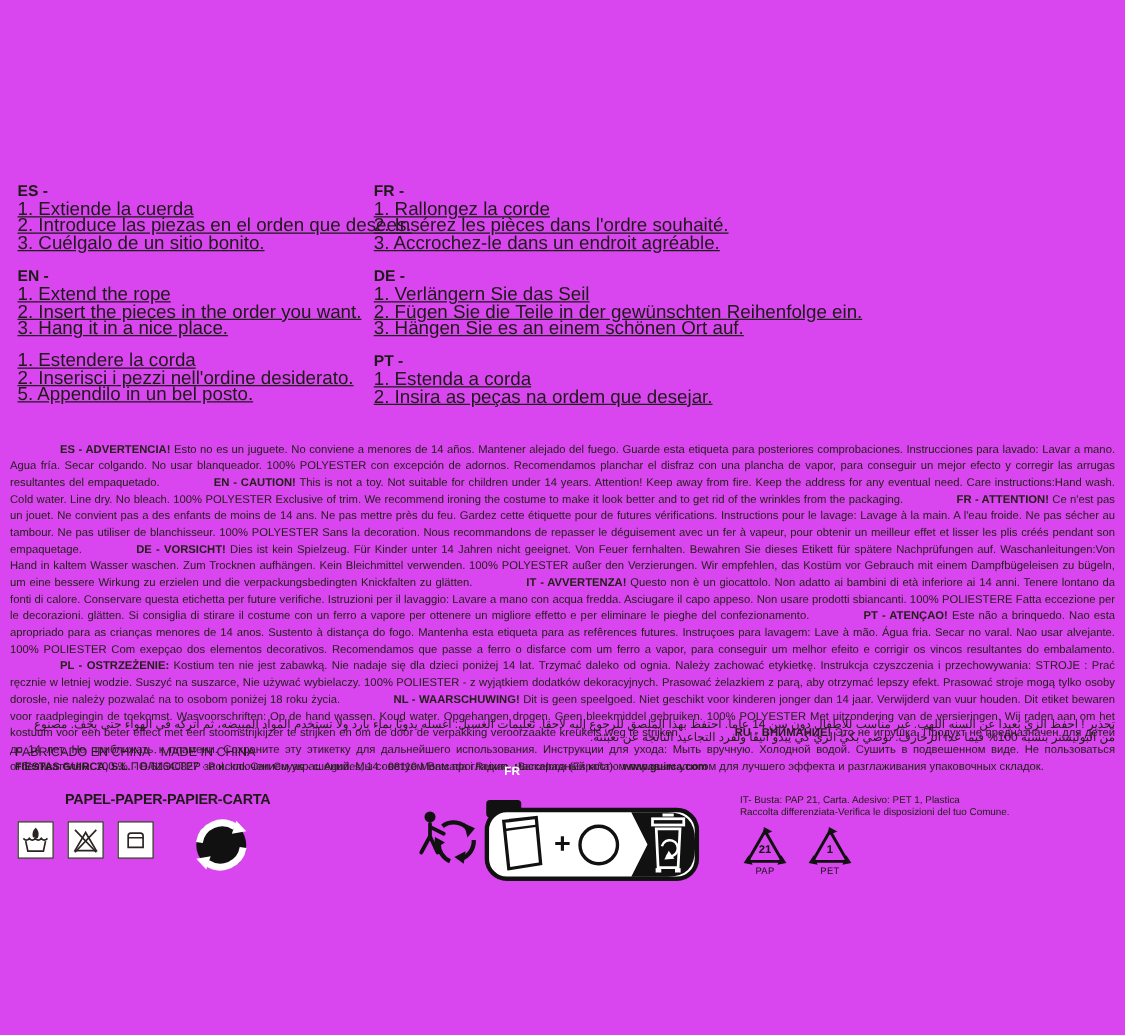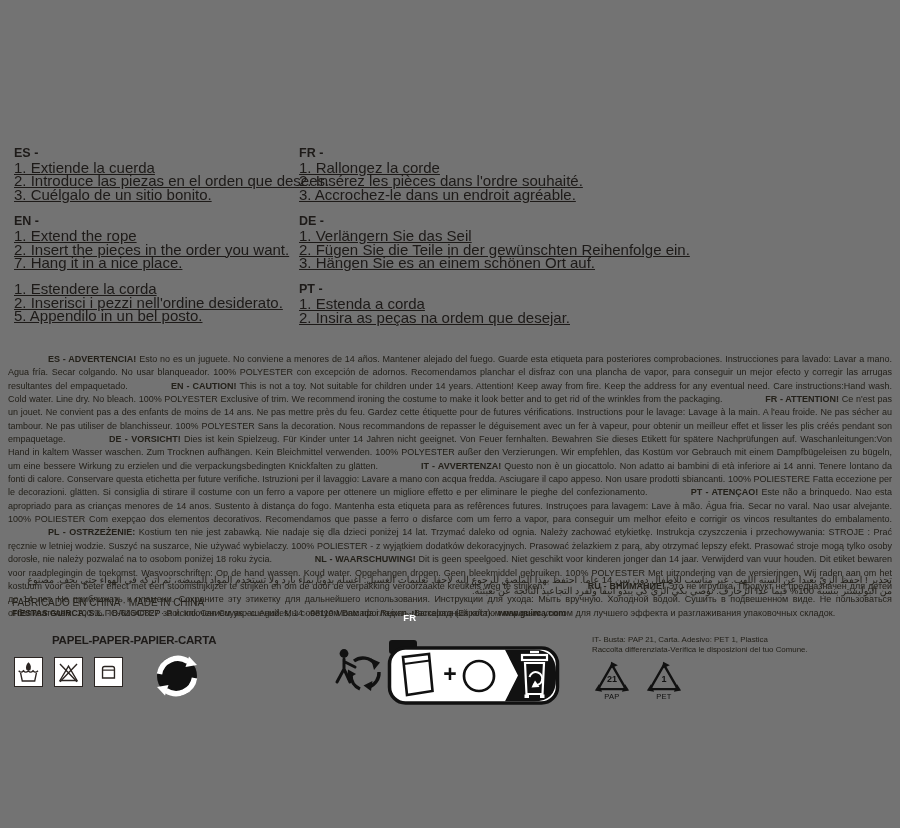--- a/index.html
+++ b/index.html
@@ -1,17 +1,17 @@
 <!DOCTYPE html>
 <html><head>
 <meta charset="utf-8">
 <style>
   html,body{margin:0;padding:0;background:#ffffff;}
   body{width:900px;height:828px;font-family:"Liberation Sans",sans-serif;color:#1d1a18;}
-  .canvas{position:relative;width:900px;height:828px;background:#737373;overflow:hidden;}
+  .canvas{position:relative;width:900px;height:828px;background:#d946ef;overflow:hidden;}
 
   
   .lang-col{position:absolute;top:146px;width:286px;}
   .lang-col.col-left{left:14px;}
   .lang-col.col-right{left:299px;width:300px;}
   .lang-section{margin-bottom:13px;}
   .lang-section h3{margin:0 0 1px 0;font-size:12.5px;font-weight:bold;letter-spacing:0;}
   .lang-section .step{font-size:15px;line-height:13.4px;white-space:nowrap;text-decoration:underline;}
 
   
@@ -51,21 +51,21 @@
     <section class="lang-section">
       <h3>ES -</h3>
       <div class="step">1. Extiende la cuerda</div>
       <div class="step">2. Introduce las piezas en el orden que desees.</div>
       <div class="step">3. Cuélgalo de un sitio bonito.</div>
     </section>
     <section class="lang-section">
       <h3>EN -</h3>
       <div class="step">1. Extend the rope</div>
       <div class="step">2. Insert the pieces in the order you want.</div>
-      <div class="step">7. Hang it in a nice place.</div>
+      <div class="step">3. Hang it in a nice place.</div>
     </section>
     <section class="lang-section">
       <div class="step">1. Estendere la corda</div>
       <div class="step">2. Inserisci i pezzi nell'ordine desiderato.</div>
       <div class="step">5. Appendilo in un bel posto.</div>
     </section>
   </div>
 
   <div class="lang-col col-right">
     <section class="lang-section">

